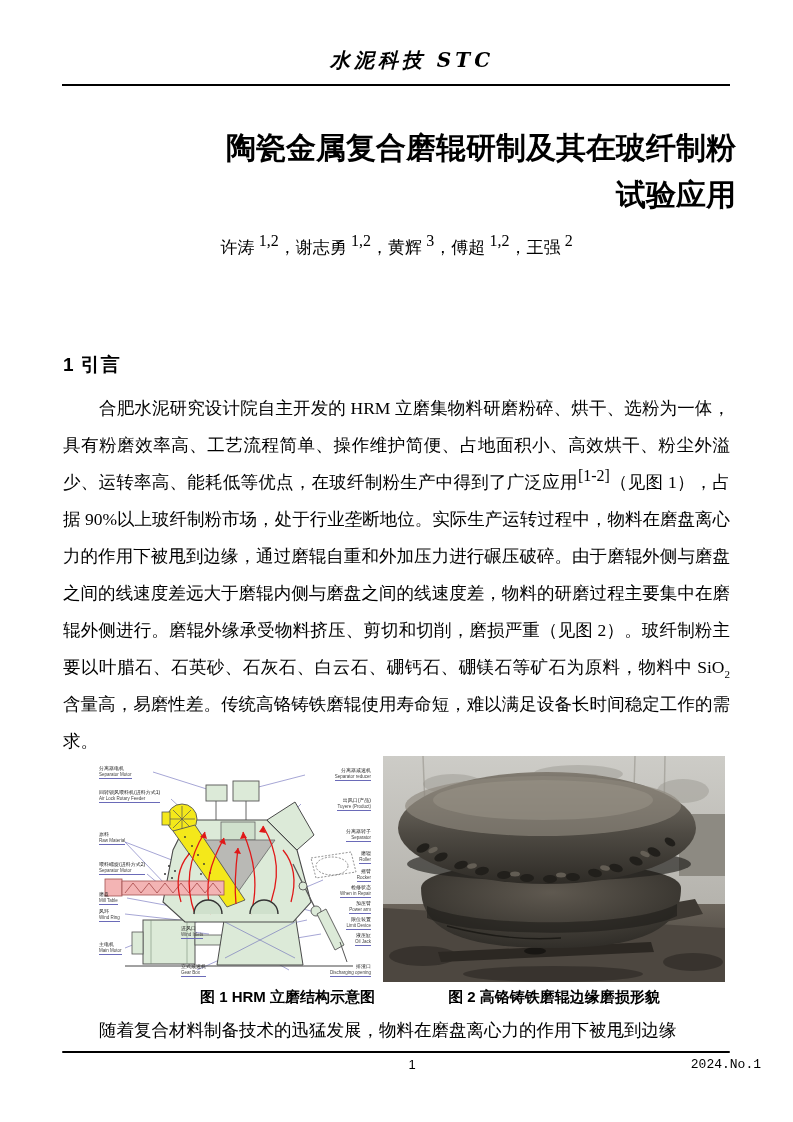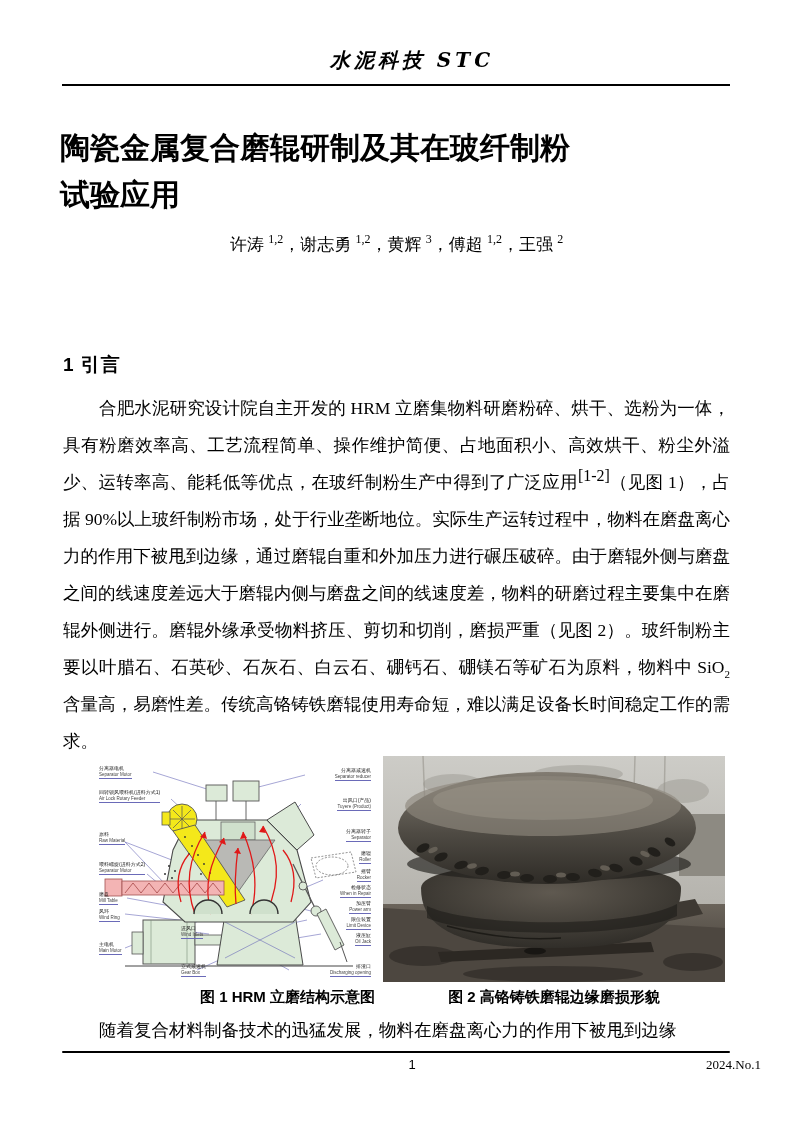--- a/index.html
+++ b/index.html
@@ -7,26 +7,26 @@
     position:relative;width:793px;height:1122px;margin:0 auto;background:#ffffff;
     font-family:"Liberation Serif","DejaVu Serif",serif;color:#111;overflow:hidden;padding-left:31px;
   }
   .header-title{
     position:absolute;top:47px;left:0;width:100%;text-align:center;
     font-family:"DejaVu Serif","Liberation Serif",serif;font-style:italic;font-weight:bold;
     font-size:20px;letter-spacing:4px;color:#000;
   }
   .header-rule{position:absolute;top:84px;left:62px;width:668px;height:2px;background:#000;}
   .paper-title{
-    position:absolute;top:124px;left:60px;width:667px;text-align:left;
+    position:absolute;top:124px;left:69px;width:667px;text-align:right;
     font-family:Liberation Serif, serif;font-weight:bold;
     font-size:30px;line-height:47px;color:#000;
   }
   .authors{position:absolute;top:232px;left:63px;width:667px;text-align:center;font-size:17px;color:#000;}
-  .authors sup{font-size:12px;margin-top:36px;}
+  .authors sup{font-size:16px;margin-top:36px;}
   .affiliations{position:absolute;top:260px;left:63px;width:667px;text-align:center;font-size:17px;line-height:26.5px;color:#000;}
   .section-heading{
     position:absolute;top:352px;left:63px;
     font-family:"Liberation Sans","DejaVu Sans",sans-serif;font-weight:bold;font-size:19px;color:#000;
     letter-spacing:1px;
   }
   .para{font-size:17.5px;line-height:37px;text-align:justify;color:#000;}
   .para-1{position:absolute;top:390px;left:63px;width:667px;text-indent:36px;}
   .para-2{position:absolute;top:1012px;left:63px;width:667px;text-indent:36px;}
   .para sup{font-size:16px;line-height:0;}
@@ -44,21 +44,21 @@
   .fig1-label .en{color:#444;font-size:4.5px;}
   .fig1-label.side-right{text-align:right;}
   .caption{
     position:absolute;text-align:center;font-family:"Liberation Sans","DejaVu Sans",sans-serif;
     font-weight:bold;font-size:15px;color:#000;
   }
   .caption-1{top:988px;left:85px;width:290px;text-align:right;}
   .caption-2{top:988px;left:383px;width:342px;}
   .footer-rule{position:absolute;top:1051px;left:62px;width:668px;height:2px;background:#000;border-radius:1px;}
   .footer-page{position:absolute;top:1057px;left:0;width:100%;text-align:center;font-family:"Liberation Sans",sans-serif;font-size:13px;color:#000;}
-  .footer-issue{position:absolute;top:1057px;right:63px;font-family:Liberation Serif, serif;font-size:13px;color:#000;}
+  .footer-issue{position:absolute;top:1057px;right:63px;font-family:Liberation Mono, monospace;font-size:13px;color:#000;}
 </style>
 </head>
 <body>
 
 <div class="page">
 
   <div class="header-title">水泥科技 STC</div>
   <div class="header-rule"></div>
 
   <div class="paper-title">

